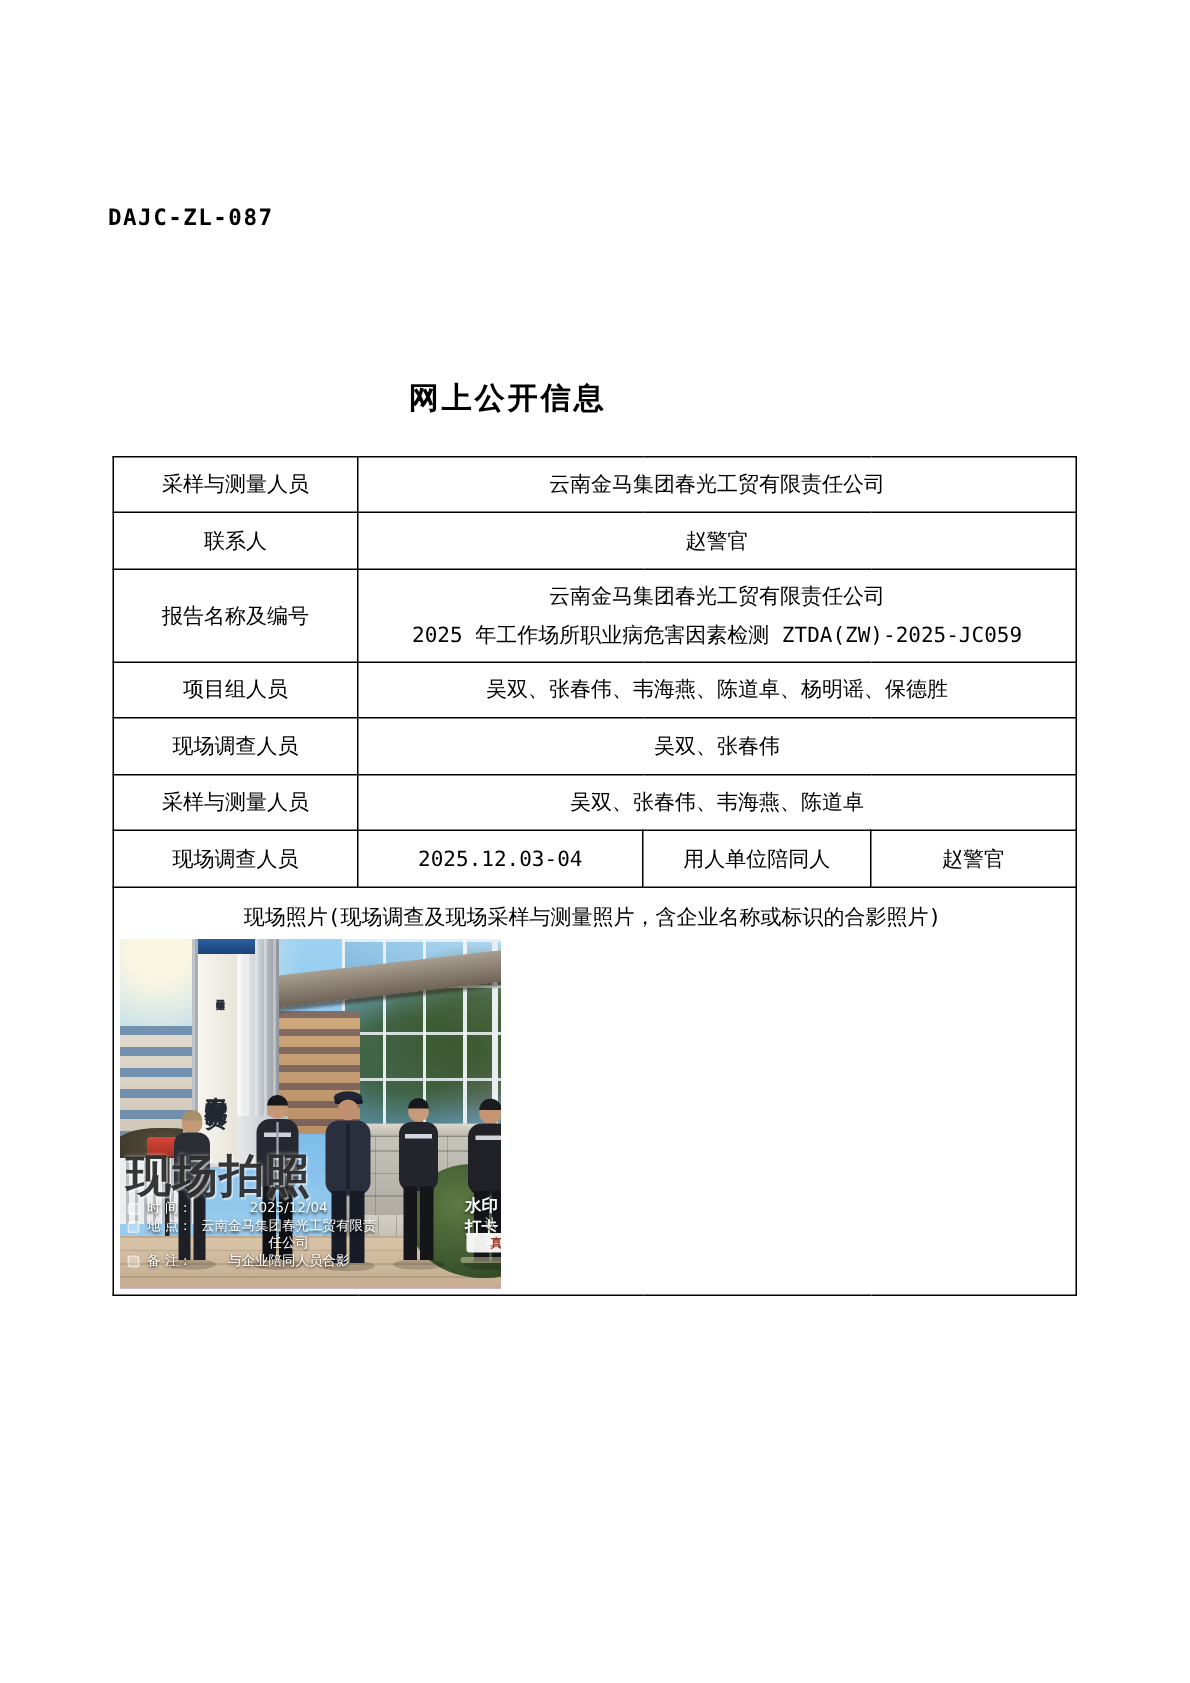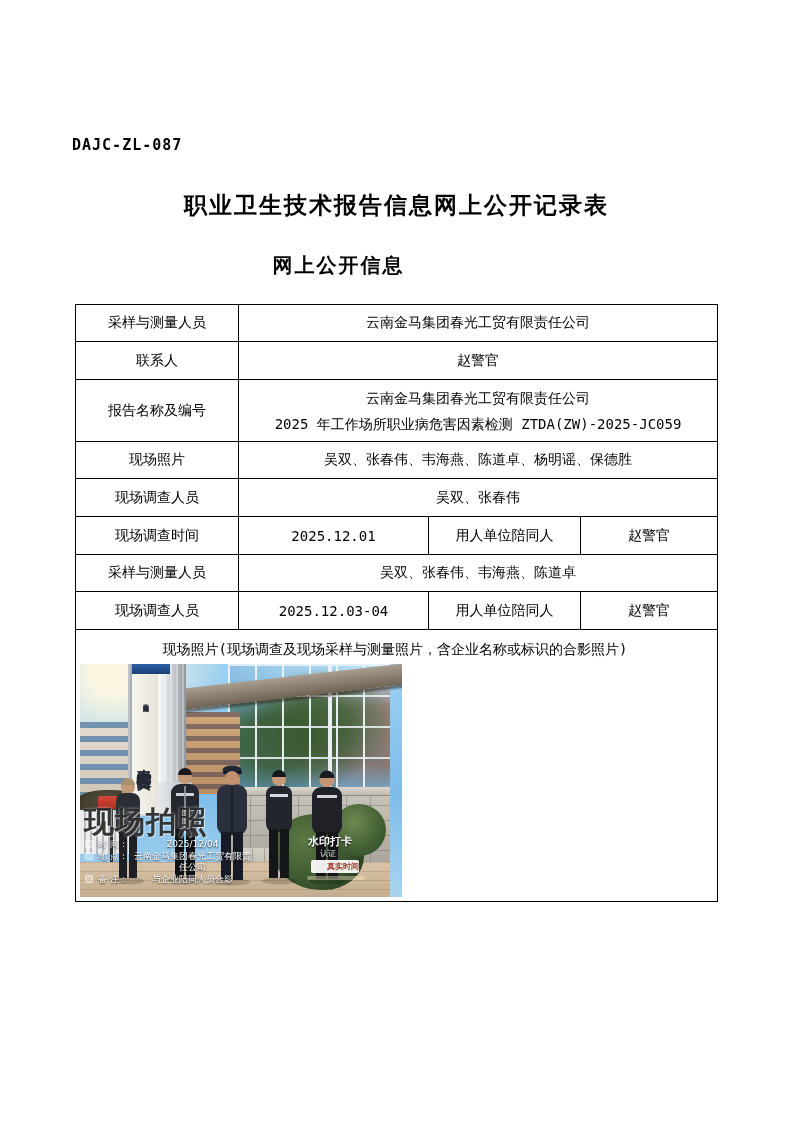--- a/index.html
+++ b/index.html
@@ -14,21 +14,21 @@
 
   table.main{position:absolute;left:75px;top:264px;width:642px;border-collapse:collapse;table-layout:fixed;}
   table.main td{border:1.4px solid #000;font-size:14px;text-align:center;vertical-align:middle;
                 padding:2px 4px;overflow:hidden;}
   tr.h37{height:37px} tr.h38{height:38px} tr.h39{height:39px} tr.h62{height:62px}
   .two-line div{line-height:26px;}
   td.photo-cell{height:267px;text-align:left;vertical-align:top;padding:0;}
   .photo-caption{font-size:14px;padding:7px 0 5px 0;margin-left:-3px;white-space:nowrap;}
 
   
-  .photo{position:relative;width:322px;height:233px;overflow:hidden;background:#ec4899;}
+  .photo{position:relative;width:254px;height:233px;overflow:hidden;background:#ec4899;}
   .photo *{position:absolute;}
   .sky{inset:0;background:
        radial-gradient(circle at 10% 4%, rgba(255,248,225,.95) 0 6%, rgba(255,248,225,0) 30%),
        linear-gradient(180deg,#9ed2f2 0%,#7dbcea 55%,#a9d4ef 100%);}
   .glass{left:148px;top:0;width:162px;height:130px;background:
       repeating-linear-gradient(90deg, rgba(238,244,248,.95) 0 2px, rgba(238,244,248,0) 2px 27px),
       repeating-linear-gradient(180deg, rgba(238,244,248,.85) 0 2px, rgba(238,244,248,0) 2px 31px),
       radial-gradient(ellipse at 28% 60%, rgba(56,88,46,.85) 0 22%, rgba(56,88,46,0) 58%),
       radial-gradient(ellipse at 58% 45%, rgba(64,99,54,.8) 0 20%, rgba(64,99,54,0) 55%),
       radial-gradient(ellipse at 92% 55%, rgba(136,78,48,.6) 0 28%, rgba(136,78,48,0) 62%),
@@ -91,21 +91,20 @@
   .wm-badge{left:231px;top:196px;width:48px;height:13px;background:rgba(255,255,255,.93);border-radius:2px;
       color:#a23c2e;font-size:8px;font-weight:bold;text-align:right;line-height:13px;}
   .wm-fineprint{left:227px;top:212px;width:58px;height:4px;background:rgba(255,240,200,.4);border-radius:2px;}
 </style>
 </head>
 <body>
 
 <div class="page">
 
   <div class="doc-code">DAJC-ZL-087</div>
-  <div class="doc-title">职业卫生技术报告信息网上公开记录表</div>
   <div class="doc-subtitle">网上公开信息</div>
 
   <table class="main">
     <colgroup>
         <col style="width:163px">
         <col style="width:190px">
         <col style="width:152px">
         <col style="width:137px">
       </colgroup>
     <tbody>
@@ -118,32 +117,26 @@
       <td colspan="3">赵警官</td>
     </tr>
     <tr class="h62">
       <td>报告名称及编号</td>
       <td colspan="3" class="two-line">
         <div>云南金马集团春光工贸有限责任公司</div>
         <div>2025 年工作场所职业病危害因素检测 ZTDA(ZW)-2025-JC059</div>
       </td>
     </tr>
     <tr class="h37">
-      <td>现场照片</td>
+      <td>项目组人员</td>
       <td colspan="3">吴双、张春伟、韦海燕、陈道卓、杨明谣、保德胜</td>
     </tr>
     <tr class="h38">
       <td>现场调查人员</td>
       <td colspan="3">吴双、张春伟</td>
-    </tr>
-    <tr class="h38">
-      <td>现场调查时间</td>
-      <td>2025.12.01</td>
-      <td>用人单位陪同人</td>
-      <td>赵警官</td>
     </tr>
     <tr class="h37">
       <td>采样与测量人员</td>
       <td colspan="3">吴双、张春伟、韦海燕、陈道卓</td>
     </tr>
     <tr class="h38">
       <td>现场调查人员</td>
       <td>2025.12.03-04</td>
       <td>用人单位陪同人</td>
       <td>赵警官</td>

